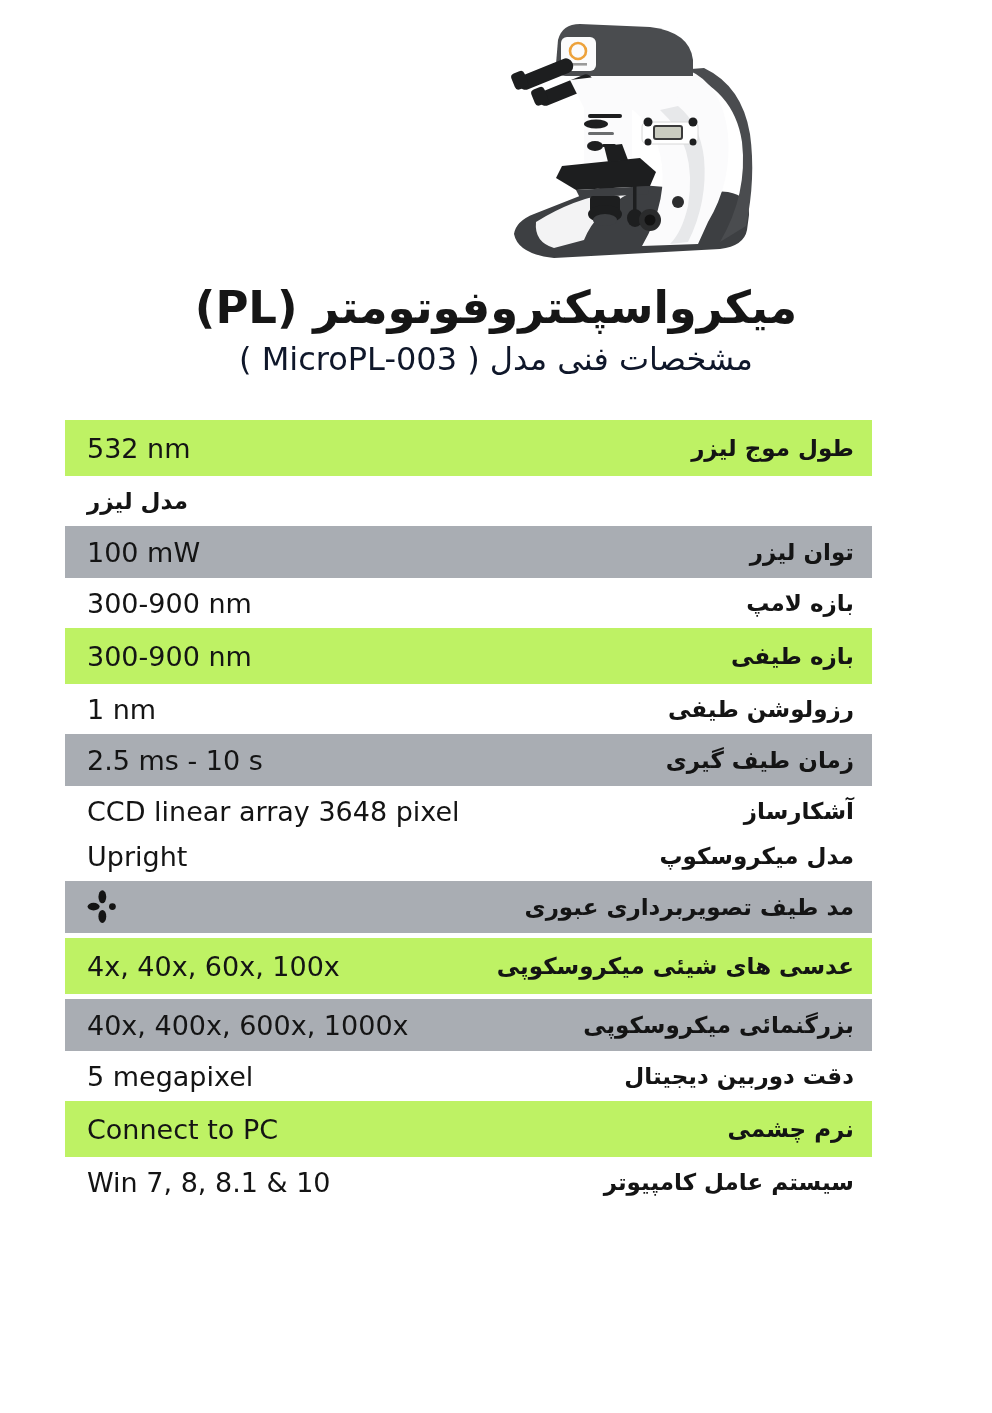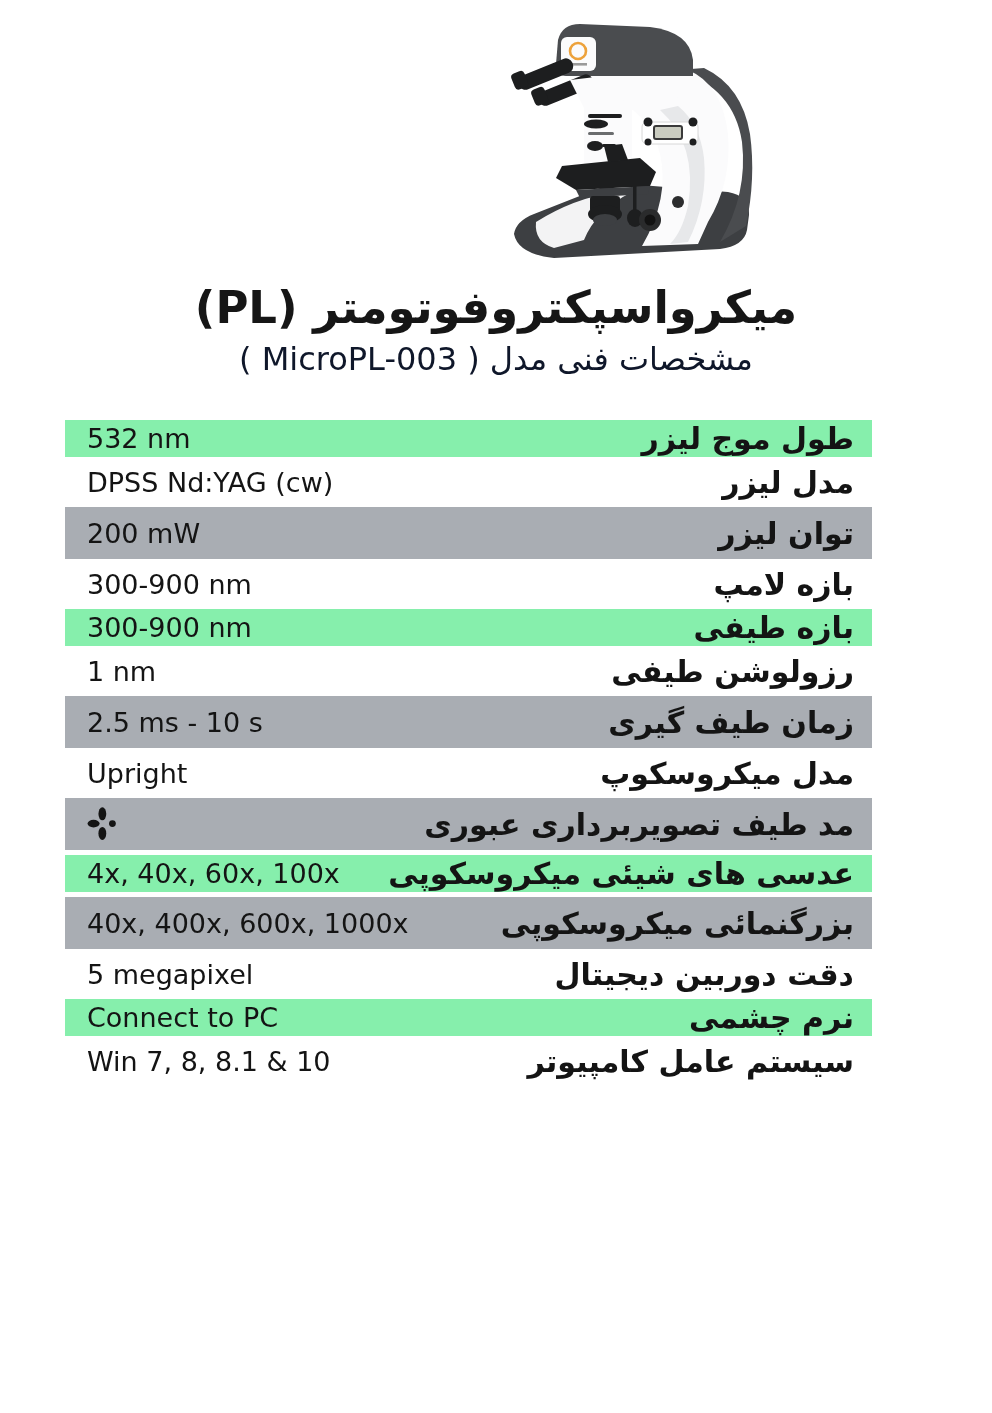--- a/index.html
+++ b/index.html
@@ -24,29 +24,29 @@
     direction:rtl;unicode-bidi:plaintext;
   }
 
   
   .spec-table{position:absolute;top:420px;left:65px;width:807px;}
   .spec-row{
     width:807px;display:flex;flex-direction:row;align-items:center;
     justify-content:space-between;margin-bottom:5px;box-sizing:border-box;
     padding:0 18px 0 22px;
   }
-  .spec-row.r-salmon{height:37px;background:#86efac;align-items:center;}
+  .spec-row.r-salmon{height:56px;background:#bef264;align-items:center;}
   .spec-row.r-gray{height:52px;background:#a9adb3;}
   .spec-row.r-plain{height:40px;background:transparent;}
   .cell-value{
     font-size:27px;color:#141414;letter-spacing:0;white-space:nowrap;
     direction:ltr;text-align:left;
   }
   .cell-label{
-    font-size:30px;font-weight:bold;color:#141414;white-space:nowrap;
+    font-size:23px;font-weight:bold;color:#141414;white-space:nowrap;
     direction:rtl;text-align:right;
   }
   .flower-icon{width:32px;height:34px;display:block;}
 
   
   .m-dark{fill:#4a4c4f;}
   .m-darker{fill:#3d3f42;}
   .m-black{fill:#1d1e1f;}
   .m-white{fill:#fbfbfc;}
   .m-shadow{fill:#e7e8ea;}
@@ -131,26 +131,25 @@
   </div>
 
   <div class="spec-table">
 
     <div class="spec-row r-salmon">
       <span class="cell-value">532 nm</span>
       <span class="cell-label">طول موج لیزر</span>
     </div>
 
     <div class="spec-row r-plain">
-      <span class="cell-value">DPSS Nd:YAG (cw)</span>
       <span class="cell-label">مدل لیزر</span>
     </div>
 
     <div class="spec-row r-gray">
-      <span class="cell-value">200 mW</span>
+      <span class="cell-value">100 mW</span>
       <span class="cell-label">توان لیزر</span>
     </div>
 
     <div class="spec-row r-plain">
       <span class="cell-value">300-900 nm</span>
       <span class="cell-label">بازه لامپ</span>
     </div>
 
     <div class="spec-row r-salmon">
       <span class="cell-value">300-900 nm</span>
@@ -160,20 +159,24 @@
     <div class="spec-row r-plain">
       <span class="cell-value">1 nm</span>
       <span class="cell-label">رزولوشن طیفی</span>
     </div>
 
     <div class="spec-row r-gray">
       <span class="cell-value">2.5 ms - 10 s</span>
       <span class="cell-label">زمان طیف گیری</span>
     </div>
 
+    <div class="spec-row r-plain">
+      <span class="cell-value">CCD linear array 3648 pixel</span>
+      <span class="cell-label">آشکارساز</span>
+    </div>
 
 
 
     <div class="spec-row r-plain">
       <span class="cell-value">Upright</span>
       <span class="cell-label">مدل میکروسکوپ</span>
     </div>
 
     <div class="spec-row r-gray">
       <span class="cell-value">

